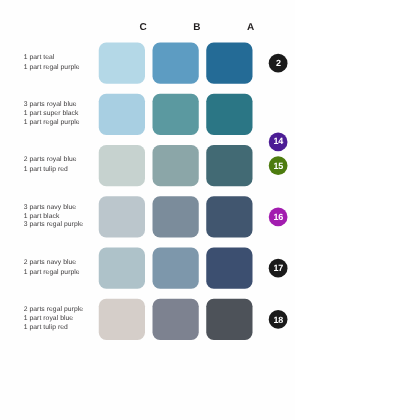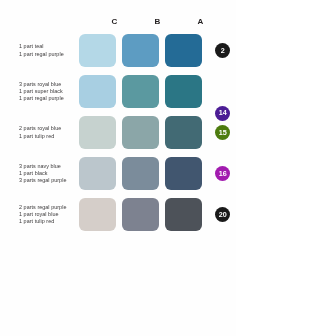--- a/index.html
+++ b/index.html
@@ -170,28 +170,42 @@
           <div class="swatch" style="background: rgb(187, 198, 204);"></div>
           <div class="swatch" style="background: rgb(123, 140, 155);"></div>
           <div class="swatch" style="background: rgb(65, 86, 111);"></div>
         </div>
         <div class="badge-cell">
           <div class="badge" style="background: #a21caf; color: rgb(255, 255, 255);">16</div>
         </div>
       </div>
       <div class="swatch-row">
         <div class="recipe-cell">
+          <div class="recipe-line">2 parts navy blue</div>
+          <div class="recipe-line">1 part regal purple</div>
+        </div>
+        <div class="swatches-cell">
+          <div class="swatch" style="background: rgb(174, 194, 201);"></div>
+          <div class="swatch" style="background: rgb(125, 151, 171);"></div>
+          <div class="swatch" style="background: rgb(60, 79, 112);"></div>
+        </div>
+        <div class="badge-cell">
+          <div class="badge" style="background: rgb(26, 26, 26); color: rgb(255, 255, 255);">17</div>
+        </div>
+      </div>
+      <div class="swatch-row">
+        <div class="recipe-cell">
           <div class="recipe-line">2 parts regal purple</div>
           <div class="recipe-line">1 part royal blue</div>
           <div class="recipe-line">1 part tulip red</div>
         </div>
         <div class="swatches-cell">
           <div class="swatch" style="background: rgb(213, 206, 201);"></div>
           <div class="swatch" style="background: rgb(125, 130, 144);"></div>
           <div class="swatch" style="background: rgb(77, 82, 89);"></div>
         </div>
         <div class="badge-cell">
-          <div class="badge" style="background: rgb(26, 26, 26); color: rgb(255, 255, 255);">20</div>
+          <div class="badge" style="background: rgb(26, 26, 26); color: rgb(255, 255, 255);">18</div>
         </div>
       </div>
     </div>
 
 </div>
 
 </body></html>

